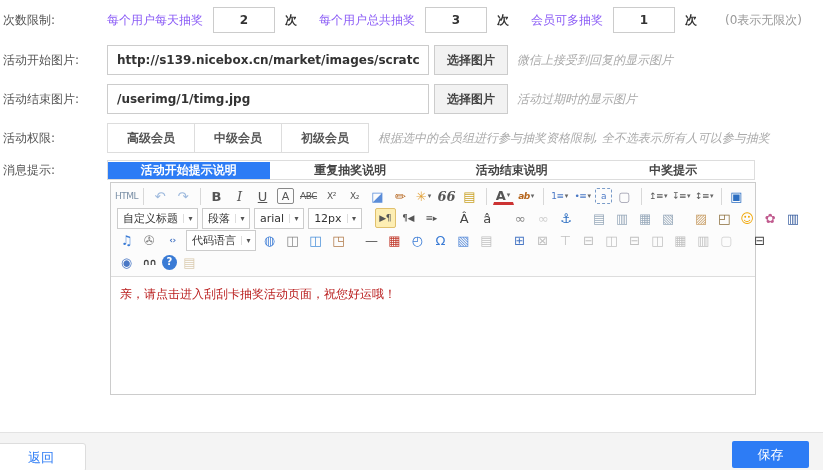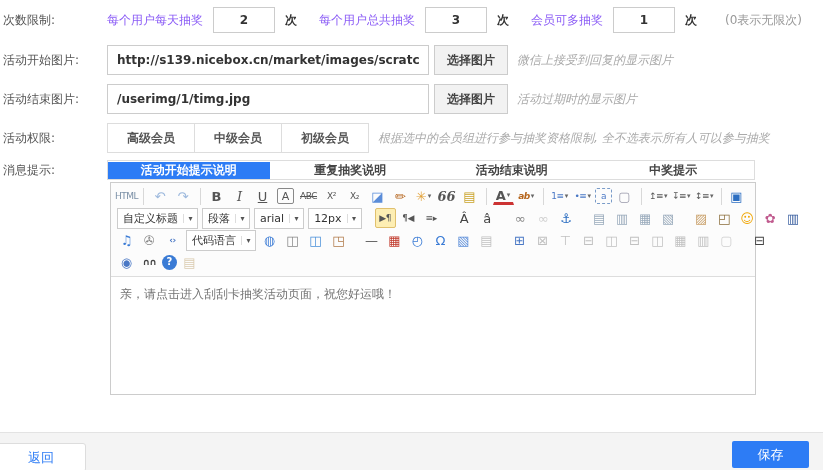--- a/index.html
+++ b/index.html
@@ -62,21 +62,21 @@
   .tbtn.right { margin-left: auto; margin-right: 4px; }
   .tbtn.help { background: #3a7bd5; color: #fff; border-radius: 50%; width: 15px; height: 15px;
     min-width: 15px; font-size: 10px; font-weight: bold; }
   .mini-arrow { font-size: 7px; color: #666; margin-left: 1px; }
   .tsep { width: 1px; height: 17px; background: #d8d8d8; margin: 0 5px; display: inline-block; }
   .tdd { display: inline-flex; align-items: center; height: 21px; border: 1px solid #ccc;
     background: #fff; margin: 0 2px; cursor: pointer; }
   .tdd-l { flex: 1; padding: 0 5px; font-size: 11px; color: #333; white-space: nowrap;
     overflow: hidden; }
   .tdd-a { width: 14px; text-align: center; font-size: 8px; color: #555; border-left: 1px solid #ddd; }
-  .canvas { height: 117px; background: #fff; padding: 8px 9px; color: #737373;
+  .canvas { height: 117px; background: #fff; padding: 8px 9px; color: #b91c1c;
     line-height: 1.6; cursor: text; }
 
   
   .footer { position: absolute; left: 0; right: 0; bottom: 0; height: 38px;
     background: #f4f4f4; border-top: 1px solid #e3e3e3; }
   .back-btn { position: absolute; left: -4px; top: 10px; width: 90px; height: 29px;
     background: #fff; border: 1px solid #ddd; border-radius: 3px; color: var(--accent);
     font-size: 13px; cursor: pointer; font-family: "DejaVu Sans", sans-serif; }
   .save-btn { position: absolute; right: 14px; top: 8px; width: 77px; height: 27px;
     background: var(--accent); border: none; border-radius: 2px; color: #fff;

